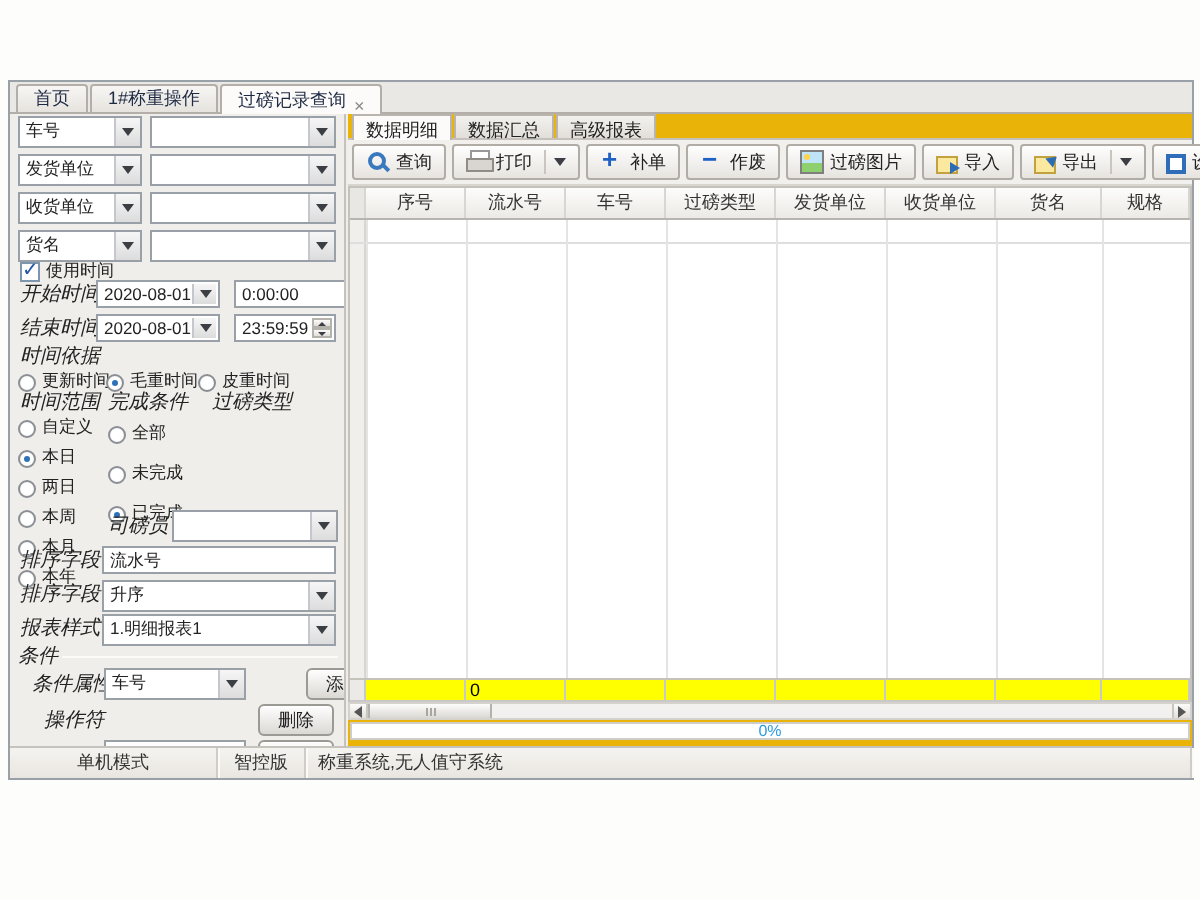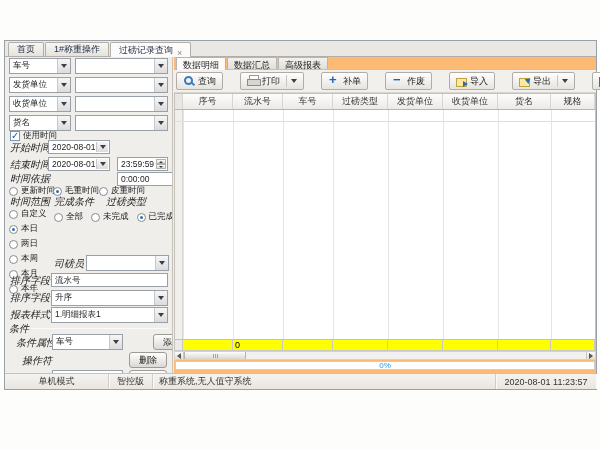--- a/index.html
+++ b/index.html
@@ -53,29 +53,29 @@
   .optrow{display:flex;align-items:center;gap:3px;font-size:8.5px;white-space:nowrap;color:#222;}
 
   .btn{position:absolute;height:16px;border:1px solid #9c9a95;border-radius:3px;
        background:linear-gradient(#fefefe,#dcd9d4);display:flex;align-items:center;justify-content:center;
        font-size:9px;color:#222;}
   .groupbox{position:absolute;border:1px solid #bcc4cc;background:#f0eeeb;padding:2px 0 0 3px;
             display:flex;flex-direction:column;gap:2px;}
   .sep-line{position:absolute;height:1px;background:#d7d3cc;border-bottom:1px solid #fbfaf8;}
 
   
-  #detail{position:absolute;left:169px;top:16px;right:0;bottom:16px;background:#fdba74;}
+  #detail{position:absolute;left:169px;top:16px;right:0;bottom:16px;background:#eab308;}
   .subtabs{position:absolute;left:0;top:0;right:0;height:13px;display:flex;align-items:flex-end;padding-left:2px;
            border-bottom:1px solid #c6c2bb;}
   .subtab{height:12px;padding:1px 6px;border:1px solid #b9b5ae;border-bottom:none;margin-right:1px;
           background:linear-gradient(#f3f1ee,#e2dfda);font-size:9px;color:#222;white-space:nowrap;}
   .subtab.active{background:#fcfbfa;height:13px;margin-bottom:-1px;}
 
   .toolbar{position:absolute;left:0;top:13px;right:0;height:23px;background:#f2f0ed;
-           border-bottom:1px solid #d8d4ce;display:flex;align-items:center;gap:17px;padding-left:2px;}
+           border-bottom:1px solid #d8d4ce;display:flex;align-items:center;gap:3px;padding-left:2px;}
   .tbtn{height:18px;padding:0 6px;border:1px solid #b1ada6;border-radius:2px;
         background:linear-gradient(#fefefe,#e7e4df);display:flex;align-items:center;gap:3px;
         font-size:9px;color:#222;white-space:nowrap;}
   .tbtn .split{border-left:1px solid #c9c5bf;margin-left:3px;padding-left:4px;height:12px;display:flex;align-items:center;}
 
   
   .ticon{width:12px;height:12px;position:relative;flex:none;}
   .icon-search::before{content:"";position:absolute;left:1px;top:1px;width:5px;height:5px;border:2px solid #3a79bd;border-radius:50%;}
   .icon-search::after{content:"";position:absolute;left:8px;top:8px;width:4px;height:2px;background:#3a79bd;transform:rotate(45deg);}
   .icon-print::before{content:"";position:absolute;left:2px;top:0;width:8px;height:4px;background:#fff;border:1px solid #999;}
@@ -206,21 +206,21 @@
       <span>使用时间</span>
     </div>
 
     <span class="abs lbl" style="left:5px;top:86px;">开始时间</span>
     <div class="inputbox" style="left:43px;top:83px;width:62px;">
       <span>2020-08-01</span>
       <span style="position:absolute;right:1px;top:1px;bottom:1px;width:12px;border-left:1px solid #c4c8cc;background:linear-gradient(#f6f6f6,#dcdcdc);display:flex;align-items:center;justify-content:center;">
           <i class="tri-d"></i>
         </span>
     </div>
-    <div class="inputbox" style="left:112px;top:83px;width:73px;margin-top:32px;">
+    <div class="inputbox" style="left:112px;top:83px;width:73px;">
       <span>0:00:00</span>
       <span class="spin">
           <div>
             <i class="tri-u"></i>
           </div>
           <div>
             <i class="tri-d"></i>
           </div>
         </span>
     </div>
@@ -283,21 +283,21 @@
         </div>
         <div class="optrow">
           <span class="radio"></span>
           <span>本月</span>
         </div>
         <div class="optrow">
           <span class="radio"></span>
           <span>本年</span>
         </div>
       </div>
-    <div class="abs" id="completion-col" style="left:49px;top:154px;display:flex;flex-direction:row;gap:8px;justify-content:flex-end;">
+    <div class="abs" id="completion-col" style="left:49px;top:154px;display:flex;flex-direction:column;gap:8px;justify-content:flex-end;">
         <div class="optrow">
           <span class="radio"></span>
           <span>全部</span>
         </div>
         <div class="optrow">
           <span class="radio"></span>
           <span>未完成</span>
         </div>
         <div class="optrow">
           <span class="radio on"></span>
@@ -375,20 +375,24 @@
             <i class="tri-d"></i>
           </span>
         </div>
         <div class="tbtn">
           <span class="ticon icon-plus"></span>
           <span>补单</span>
         </div>
         <div class="tbtn">
           <span class="ticon icon-minus"></span>
           <span>作废</span>
+        </div>
+        <div class="tbtn">
+          <span class="ticon icon-image"></span>
+          <span>过磅图片</span>
         </div>
         <div class="tbtn">
           <span class="ticon icon-import"></span>
           <span>导入</span>
         </div>
         <div class="tbtn">
           <span class="ticon icon-export"></span>
           <span>导出</span>
           <span class="split">
             <i class="tri-d"></i>
@@ -454,15 +458,14 @@
 
     <div id="progress">
       <span>0%</span>
     </div>
   </div>
 
   <div id="statusbar">
     <div class="stc" style="width:104px;">单机模式</div>
     <div class="stc" style="width:44px;">智控版</div>
     <div class="stc grow">称重系统,无人值守系统</div>
-    <div class="stc" style="width:100px;border-right:none;">2020-08-01 11:23:57</div>
   </div>
 </div>
 
 </body></html>

